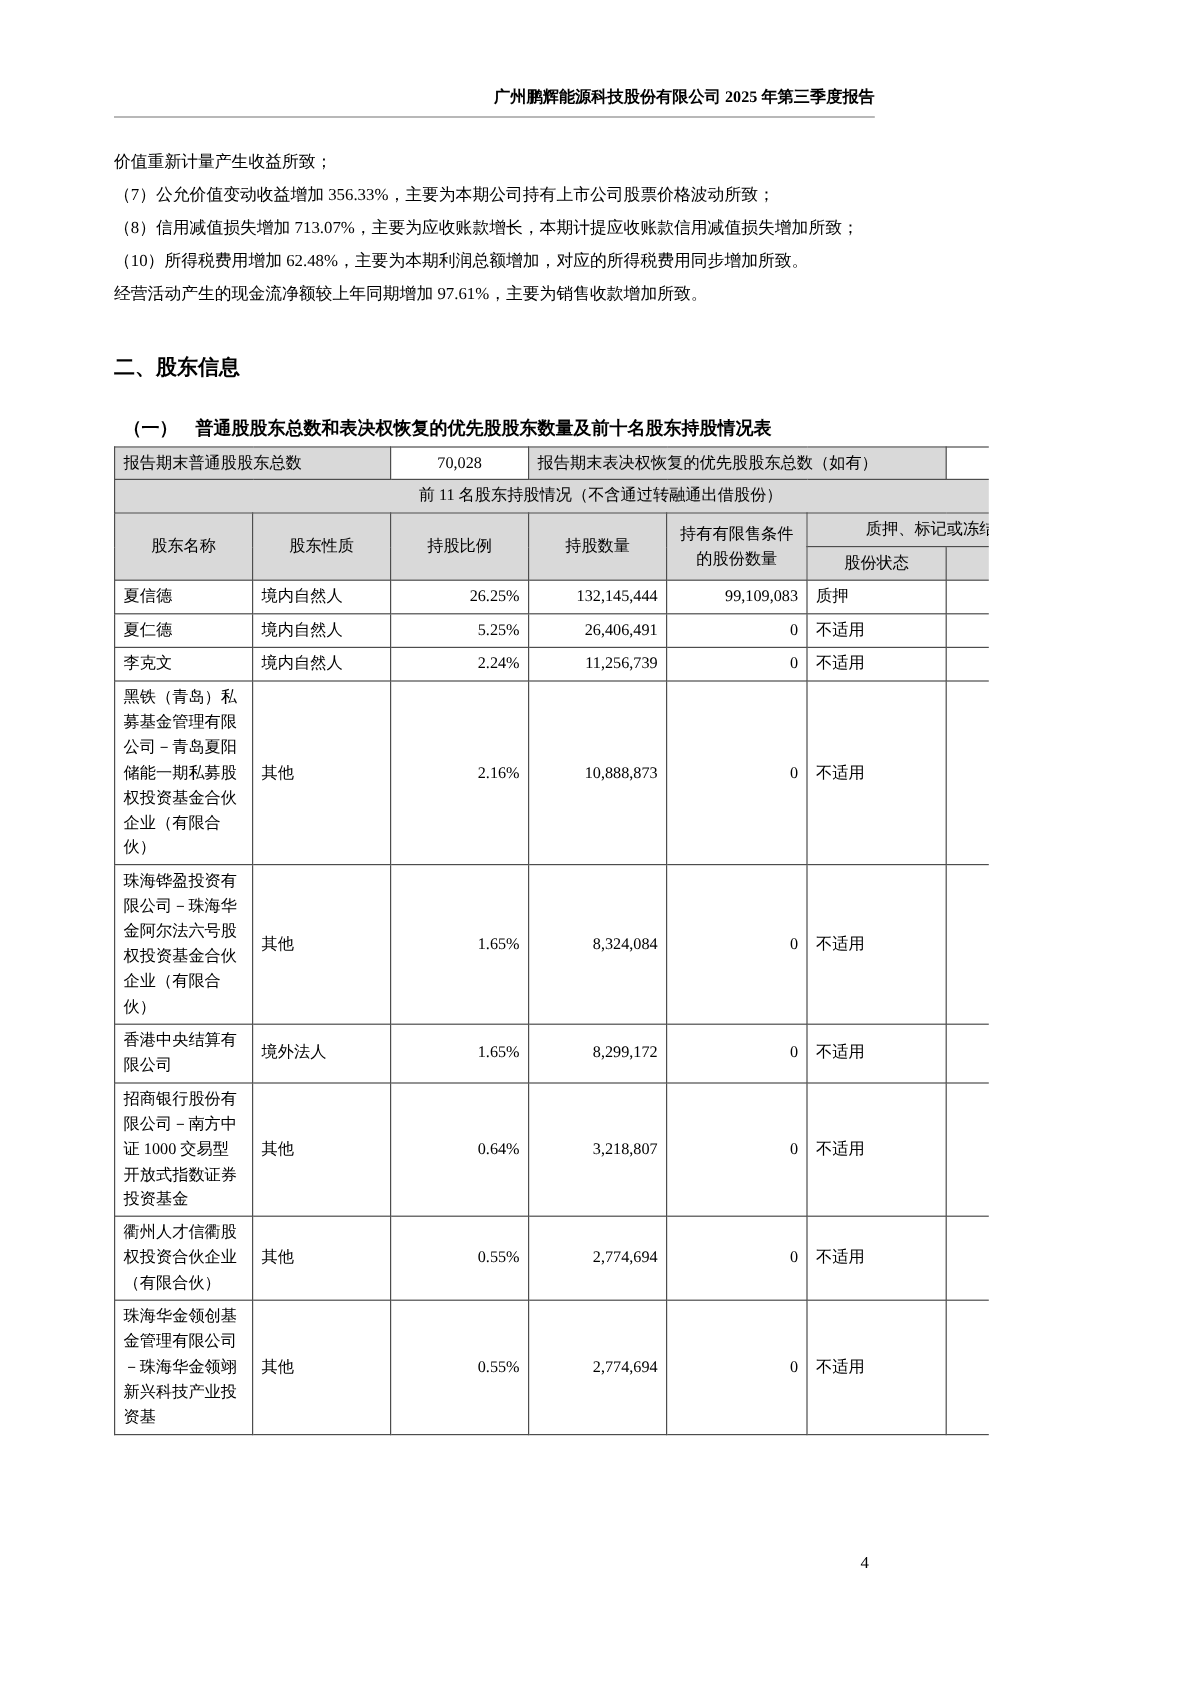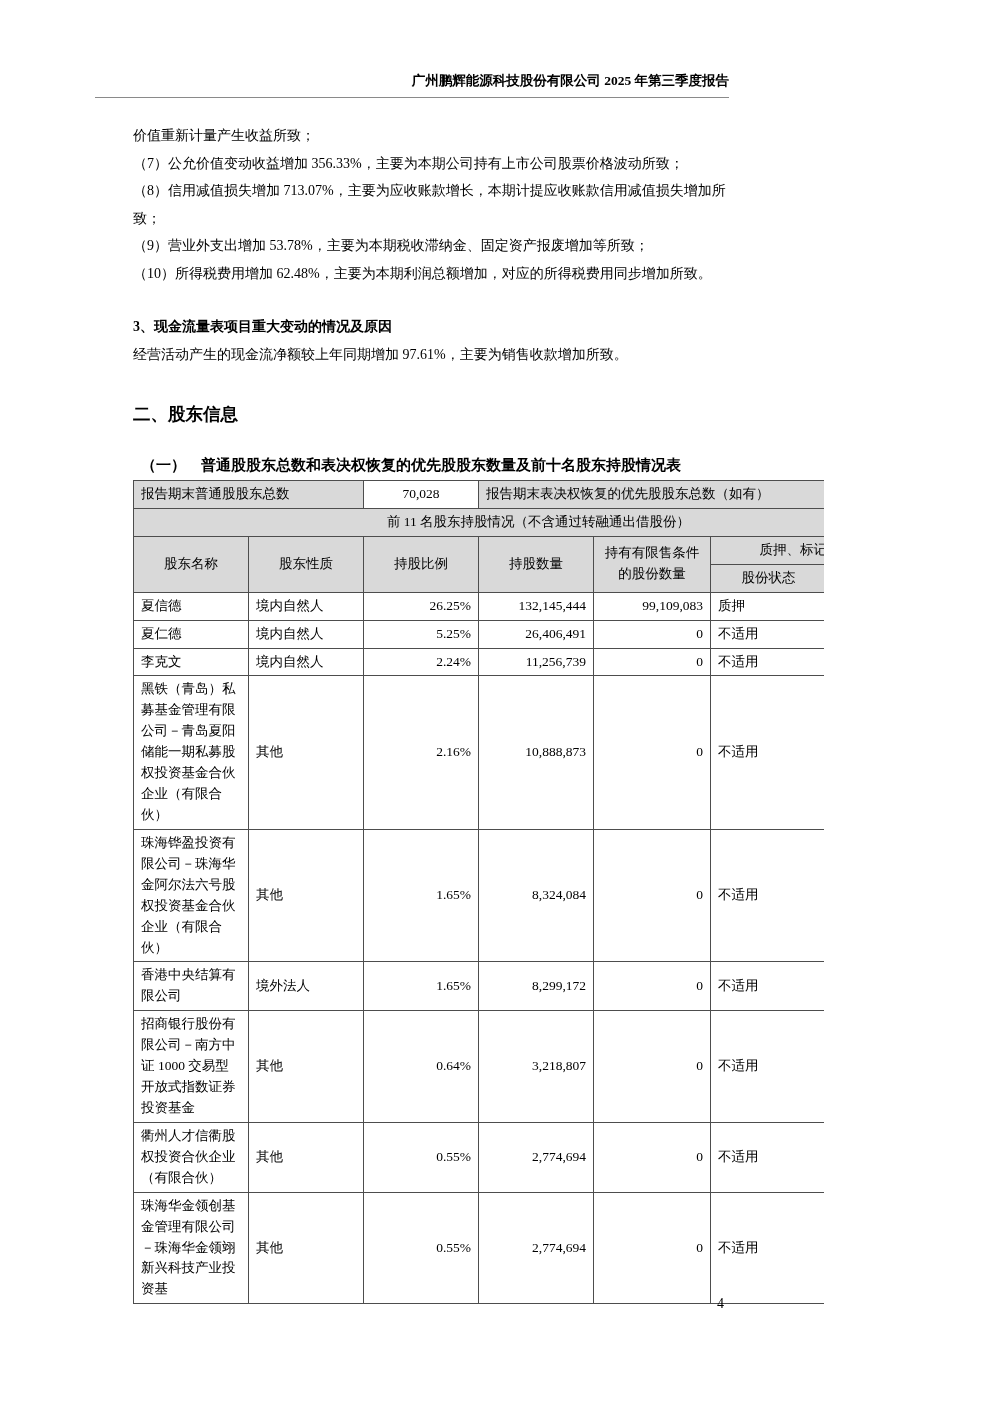--- a/index.html
+++ b/index.html
@@ -16,21 +16,21 @@
     background: #fff;
     overflow: hidden;
   }
   .doc-header {
     text-align: right;
     font-size: 13.5px;
     font-weight: bold;
     padding-bottom: 7px;
     border-bottom: 1px solid #8a8a8a;
   }
-  .content { padding-top: 24px; margin-left: 38px; }
+  .content { padding-top: 24px; }
   .body-line { font-size: 14px; line-height: 27.5px; }
   .h3-title { font-size: 14px; line-height: 27.5px; font-weight: bold; margin-top: 26px; }
   .section-heading {
     font-family: Liberation Serif, serif;
     font-weight: bold; font-size: 17.5px; margin-top: 34px;
   }
   .sub-heading {
     font-family: "Liberation Sans", "DejaVu Sans", sans-serif;
     font-weight: bold; font-size: 15px; margin-top: 30px; padding-left: 8px;
   }
@@ -67,24 +67,22 @@
 
   <div class="doc-header">
     <span>广州鹏辉能源科技股份有限公司 2025 年第三季度报告</span>
   </div>
 
   <div class="content">
 
     <p class="body-line">价值重新计量产生收益所致；</p>
     <p class="body-line">（7）公允价值变动收益增加 356.33%，主要为本期公司持有上市公司股票价格波动所致；</p>
     <p class="body-line">（8）信用减值损失增加 713.07%，主要为应收账款增长，本期计提应收账款信用减值损失增加所致；</p>
-    <p class="body-line">（9）营业外支出增加 53.78%，主要为本期税收滞纳金、固定资产报废增加等所致；</p>
     <p class="body-line">（10）所得税费用增加 62.48%，主要为本期利润总额增加，对应的所得税费用同步增加所致。</p>
 
-    <p class="h3-title">3、现金流量表项目重大变动的情况及原因</p>
     <p class="body-line">经营活动产生的现金流净额较上年同期增加 97.61%，主要为销售收款增加所致。</p>
 
     <p class="section-heading">二、股东信息</p>
     <p class="sub-heading">（一）　普通股股东总数和表决权恢复的优先股股东数量及前十名股东持股情况表</p>
 
     <table class="sh-table">
       <colgroup>
         <col style="width:115px">
           <col style="width:115px">
           <col style="width:115px">

